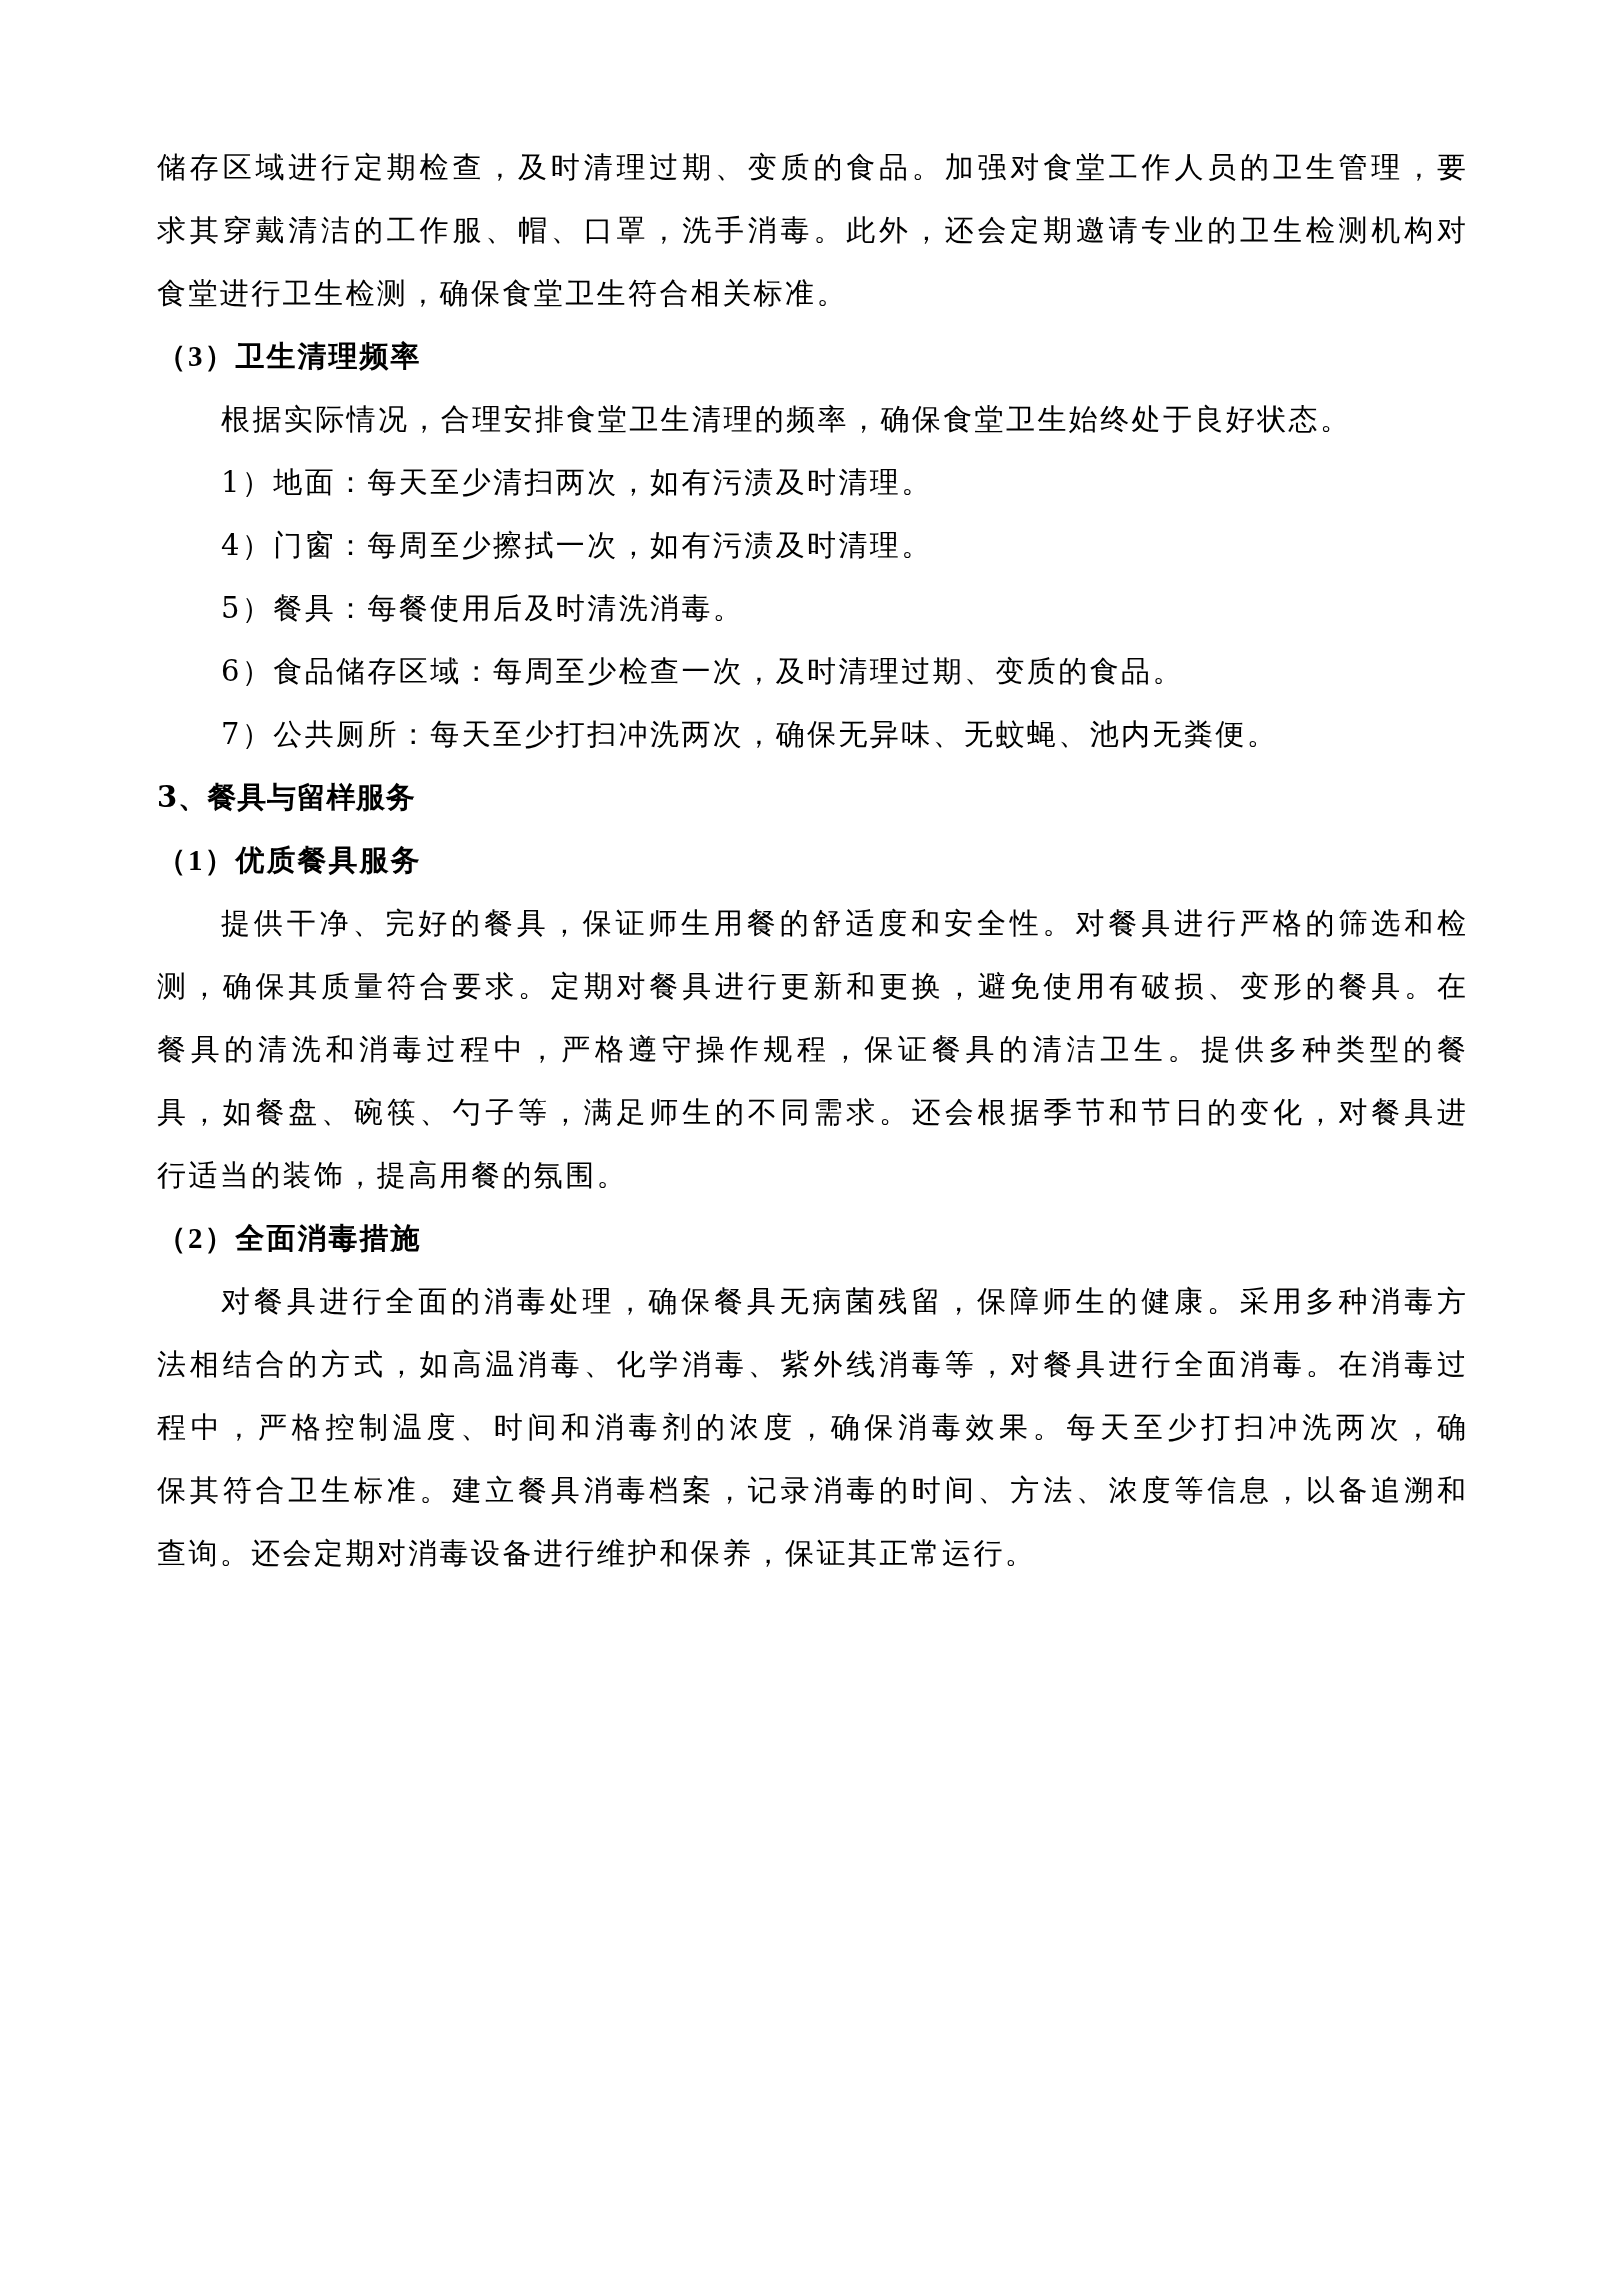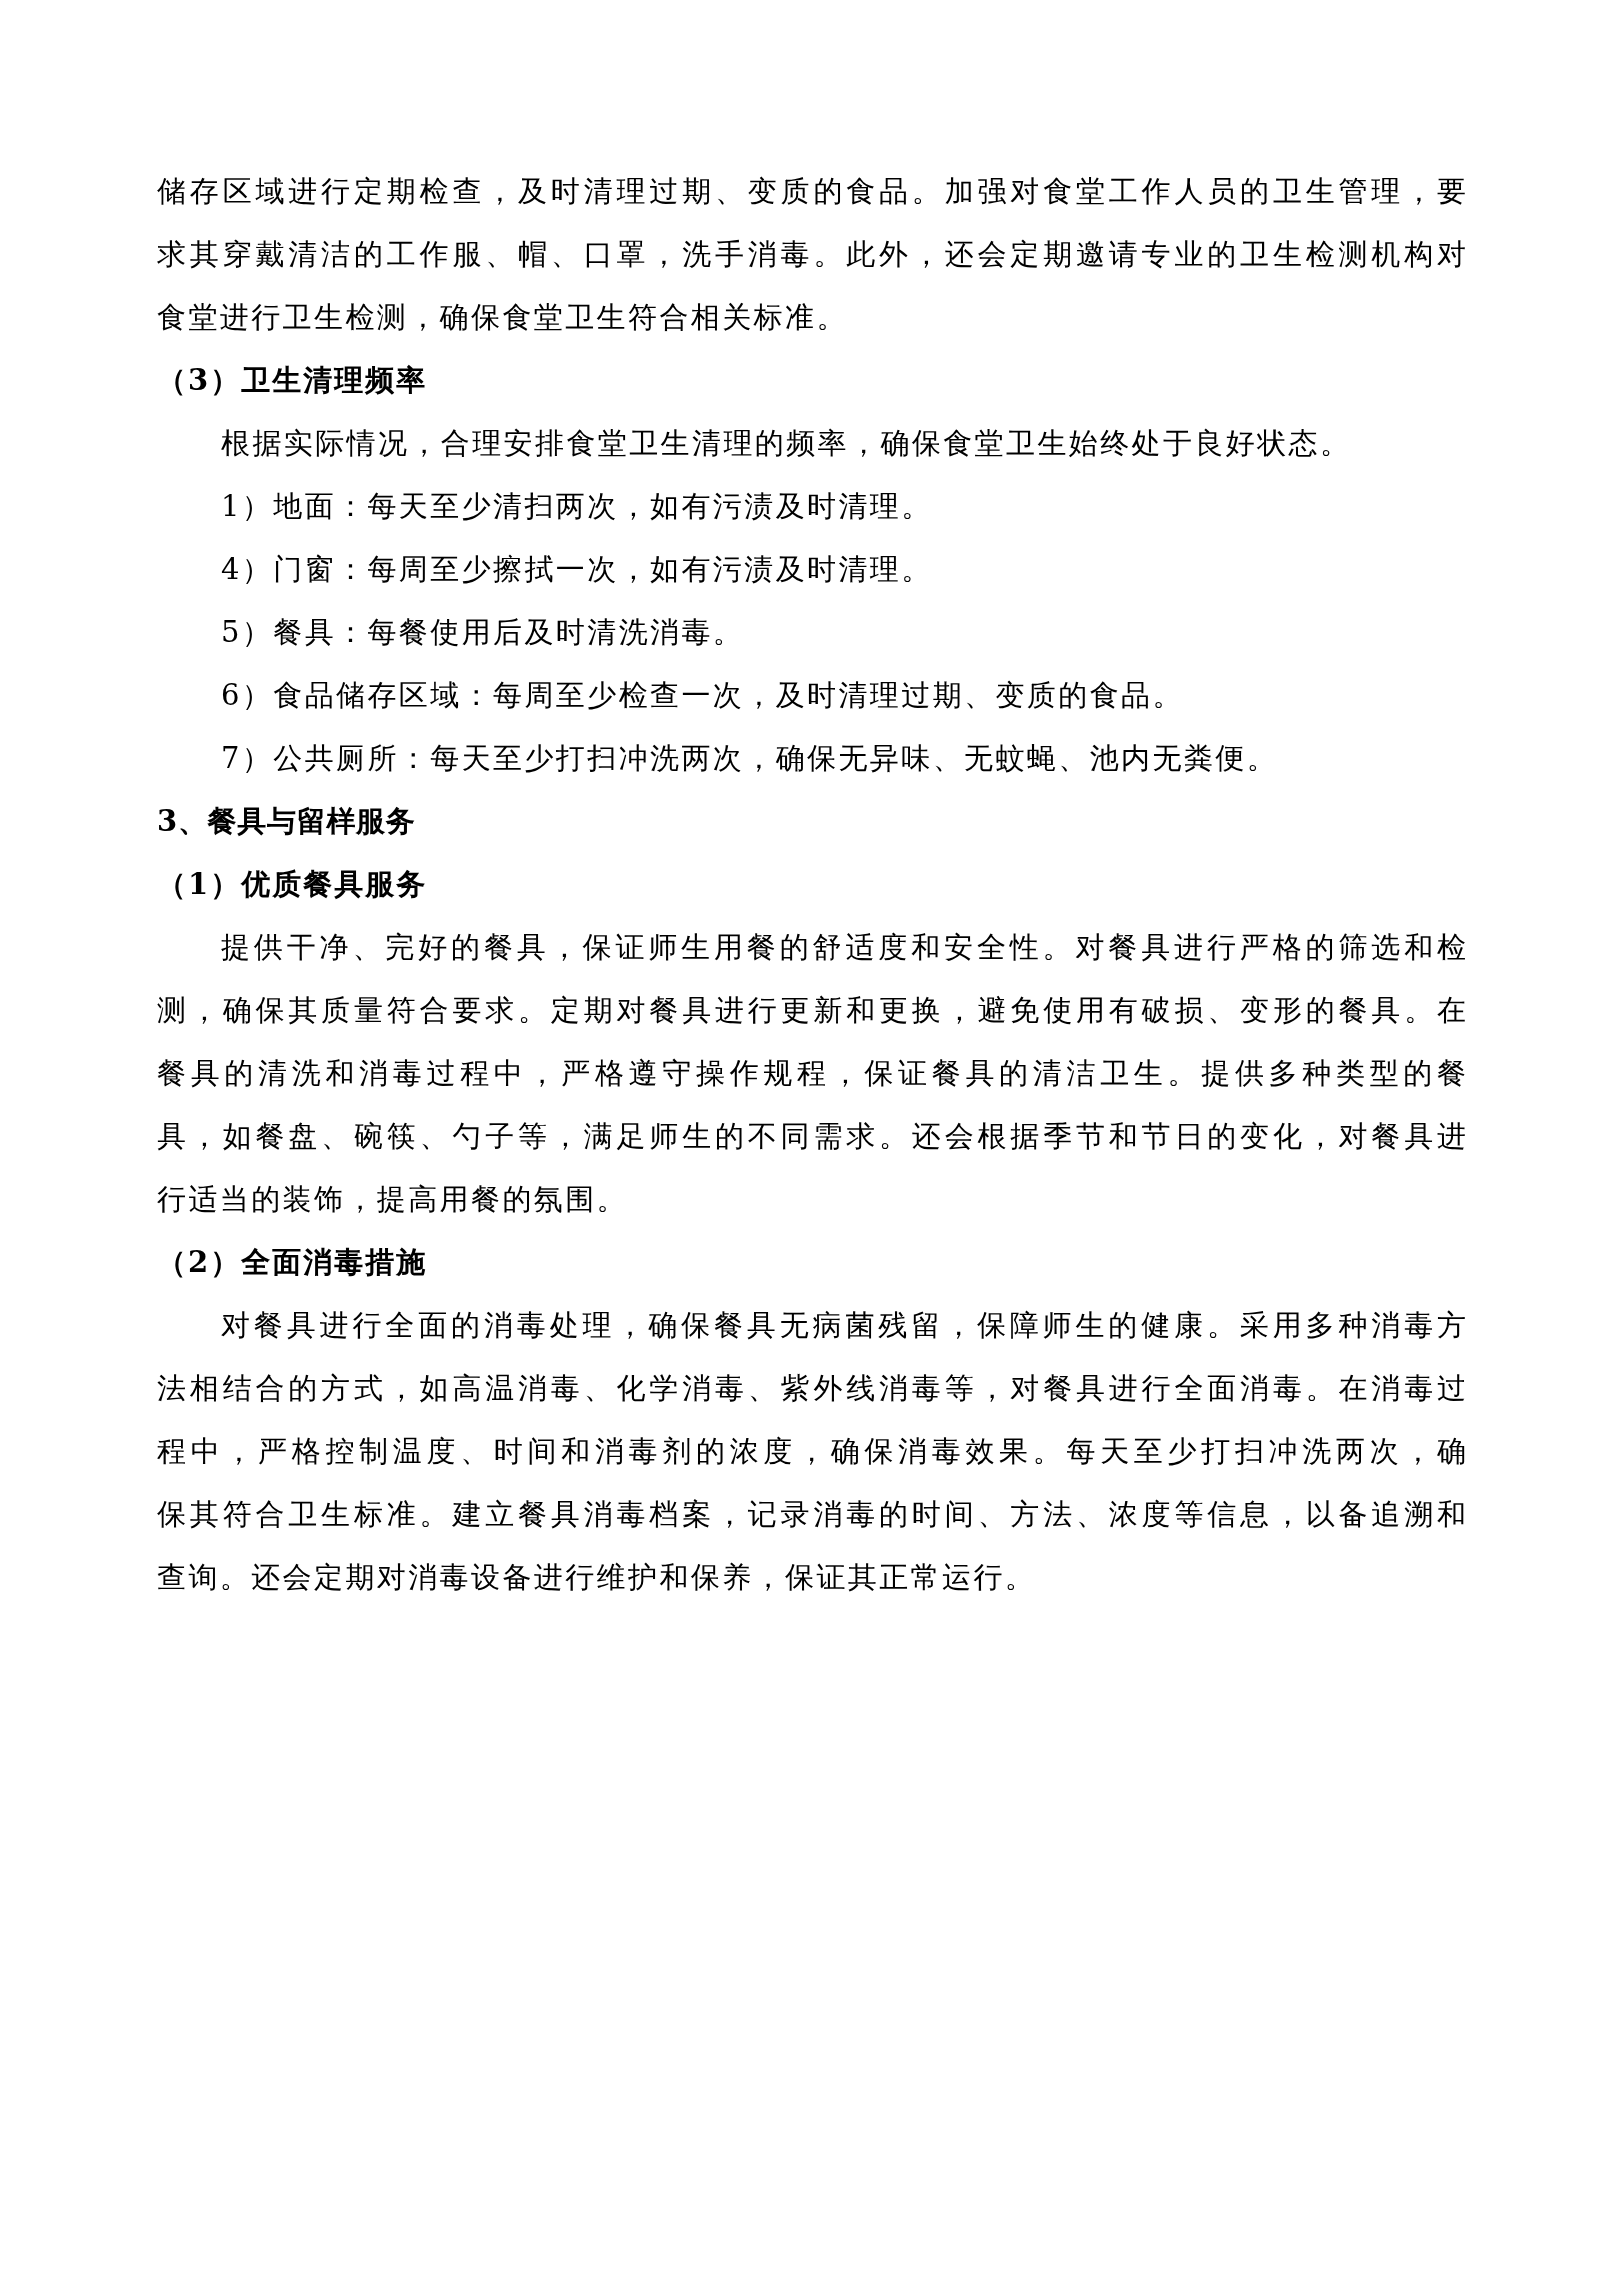--- a/index.html
+++ b/index.html
@@ -11,21 +11,21 @@
       width: 1623px;
       height: 2295px;
       position: relative;
       overflow: hidden;
       font-family: "DejaVu Serif", "Liberation Serif", serif;
       color: #000000;
     }
     .page {
       position: absolute;
       left: 157px;
-      top: 160px;
+      top: 136px;
       width: 1315px;
     }
     .line {
       height: 63px;
       line-height: 63px;
       font-size: 29px;
       letter-spacing: 2.4px;
       white-space: nowrap;
     }
     .justify {
@@ -37,20 +37,21 @@
     .indent {
       padding-left: 64px;
     }
     .h2 {
       font-weight: bold;
       letter-spacing: 0.7px;
     }
     .h3 {
       font-weight: bold;
       letter-spacing: 2px;
+      font-family: Liberation Serif, serif;
     }
   </style>
 </head>
 <body>
 
 <div class="page">
 
   <div>
     <div class="line justify">储存区域进行定期检查，及时清理过期、变质的食品。加强对食堂工作人员的卫生管理，要</div>
     <div class="line justify">求其穿戴清洁的工作服、帽、口罩，洗手消毒。此外，还会定期邀请专业的卫生检测机构对</div>

